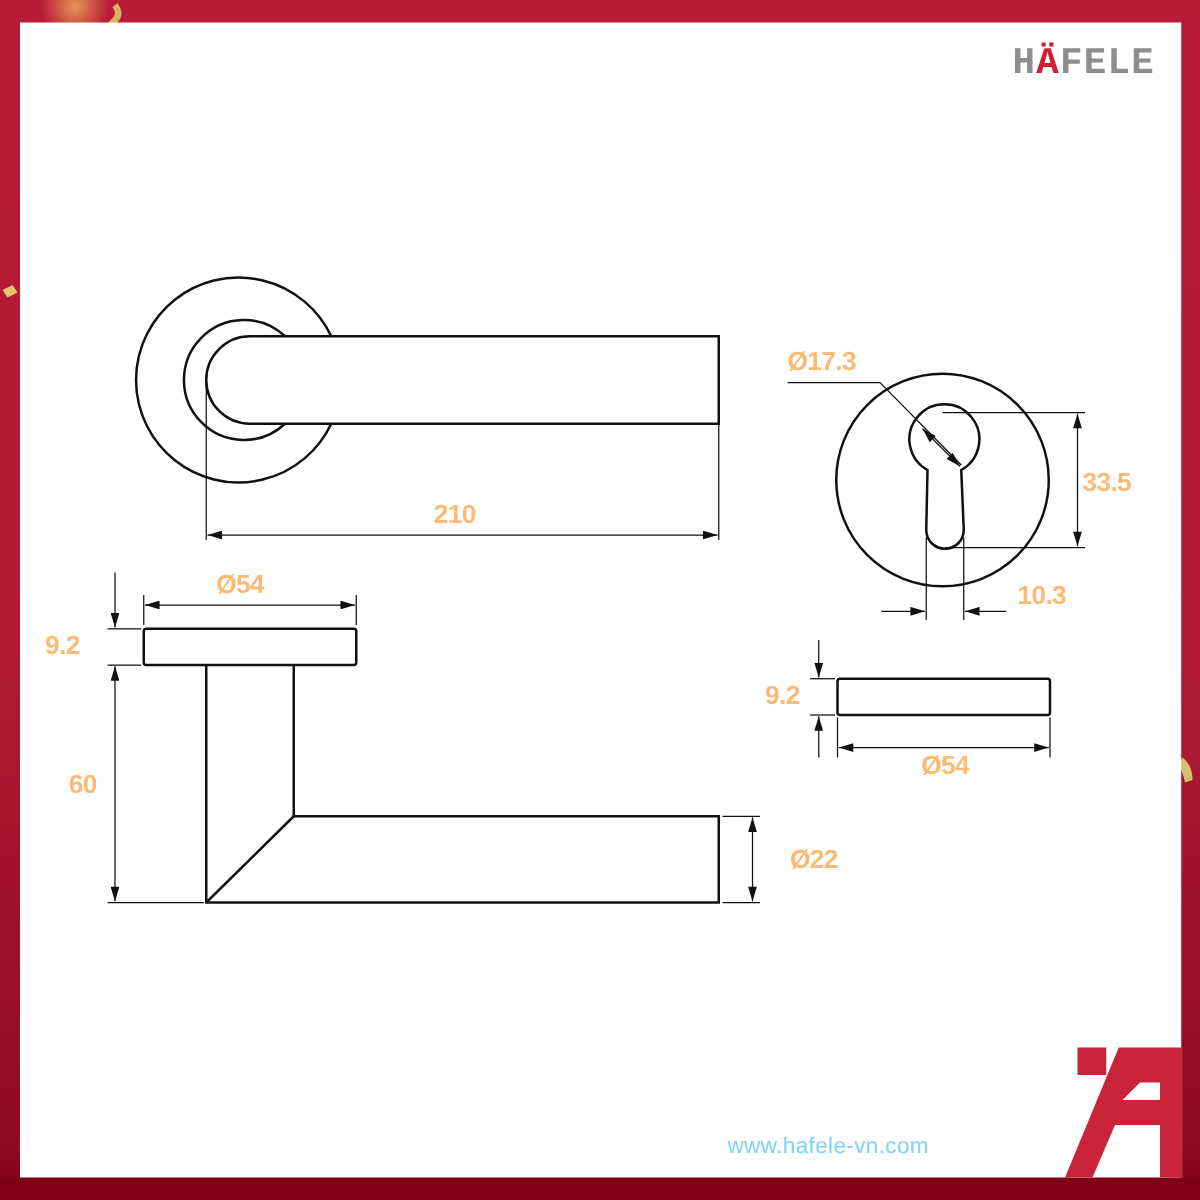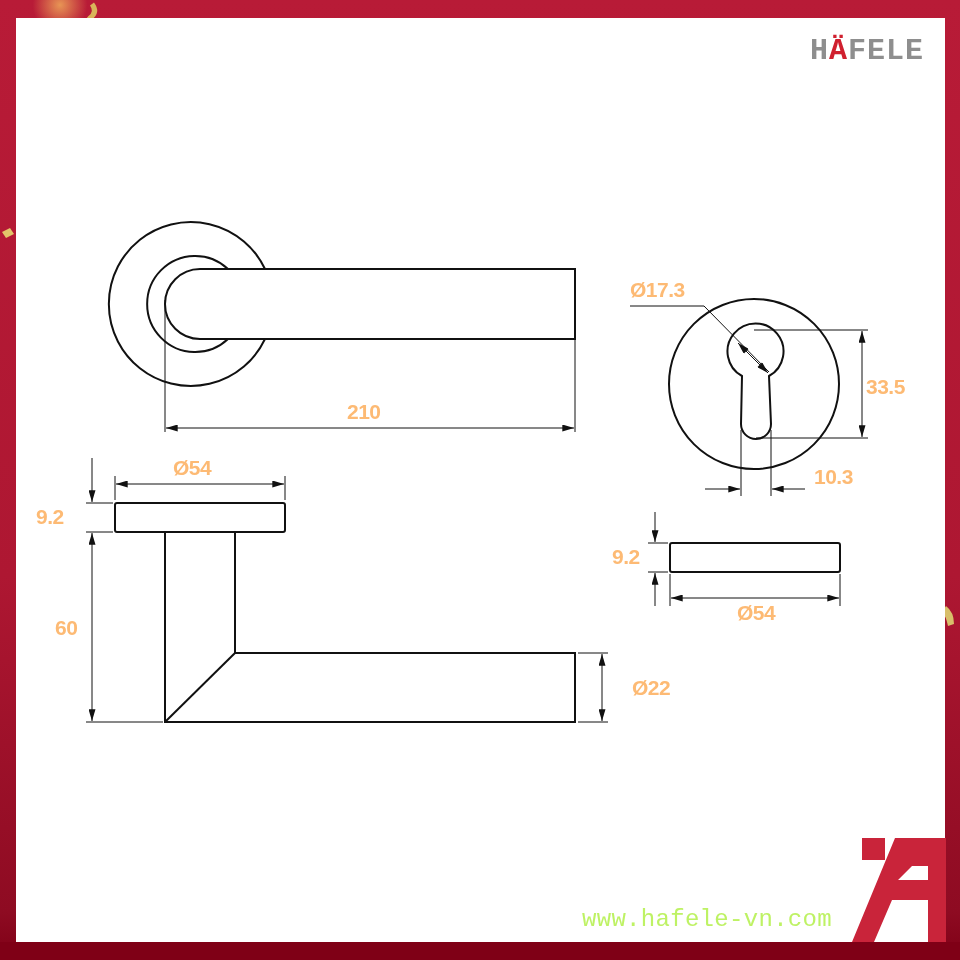--- a/index.html
+++ b/index.html
@@ -21,21 +21,21 @@
   }
   .panel {
     position: absolute; left: 16px; top: 18px; width: 929px; height: 924px; background: #ffffff;
   }
   .brand {
     position: absolute; right: 36px; top: 34px;
     font-weight: 700; font-size: 30px; letter-spacing: 1px; color: #8E8E8E; font-family: Liberation Mono, monospace;
   }
   .brand .accent { color: #D0202F; }
   .website {
-    position: absolute; left: 582px; top: 906px; font-size: 24px; color: #bef264; letter-spacing: 0.3px; font-family: Liberation Mono, monospace;
+    position: absolute; left: 582px; top: 906px; font-size: 18px; color: #7dd3fc; letter-spacing: 0.3px;
   }
   svg.drawing { position: absolute; left: 0; top: 0; }
   .dim-label {
     position: absolute; font-size: 21px; font-weight: 700; color: #fdba74; letter-spacing: -0.5px;
     white-space: nowrap;
   }
 </style>
 </head>
 <body>
 

